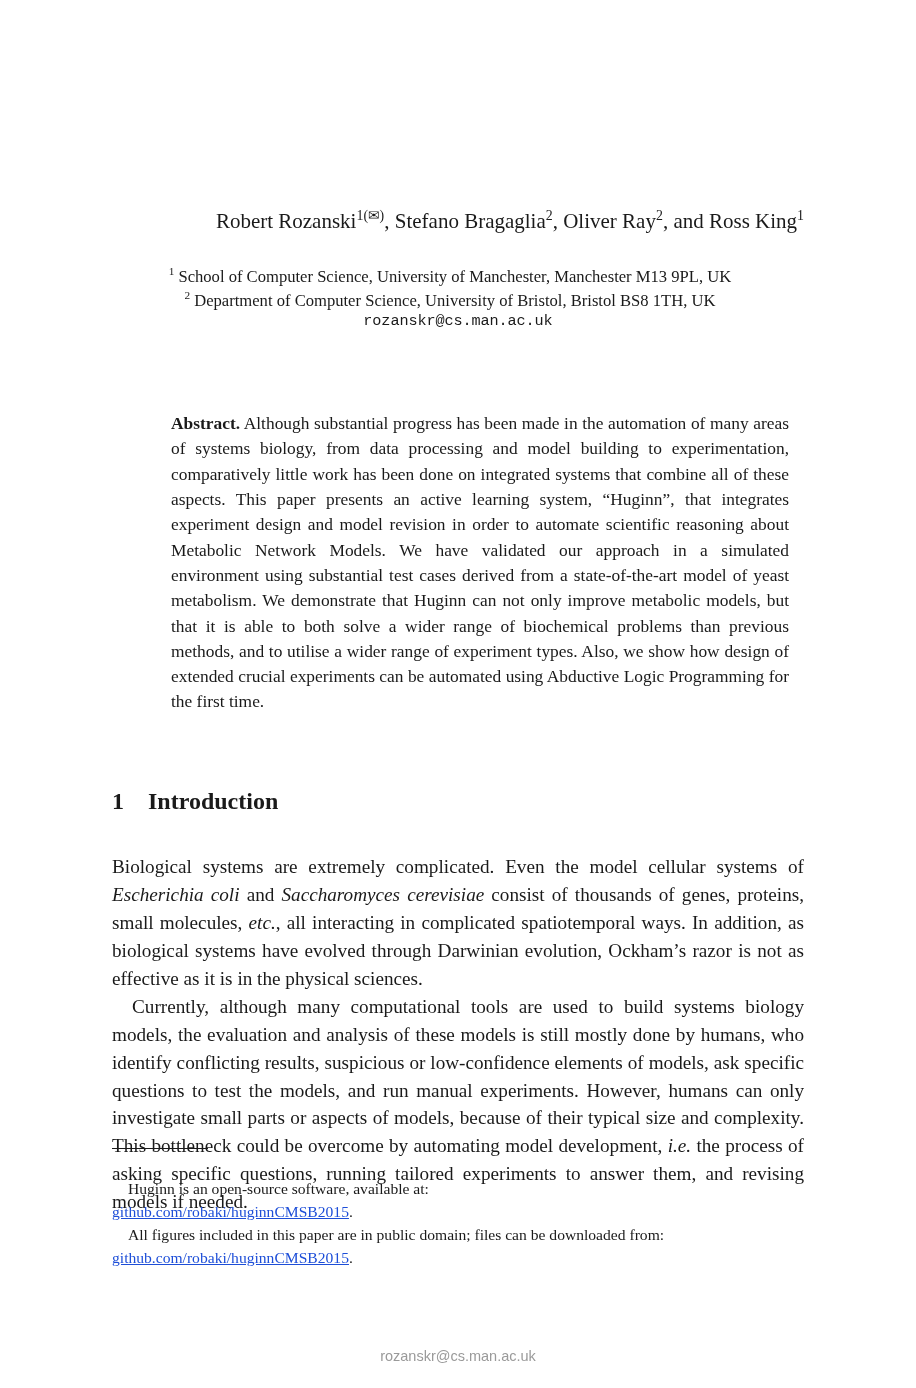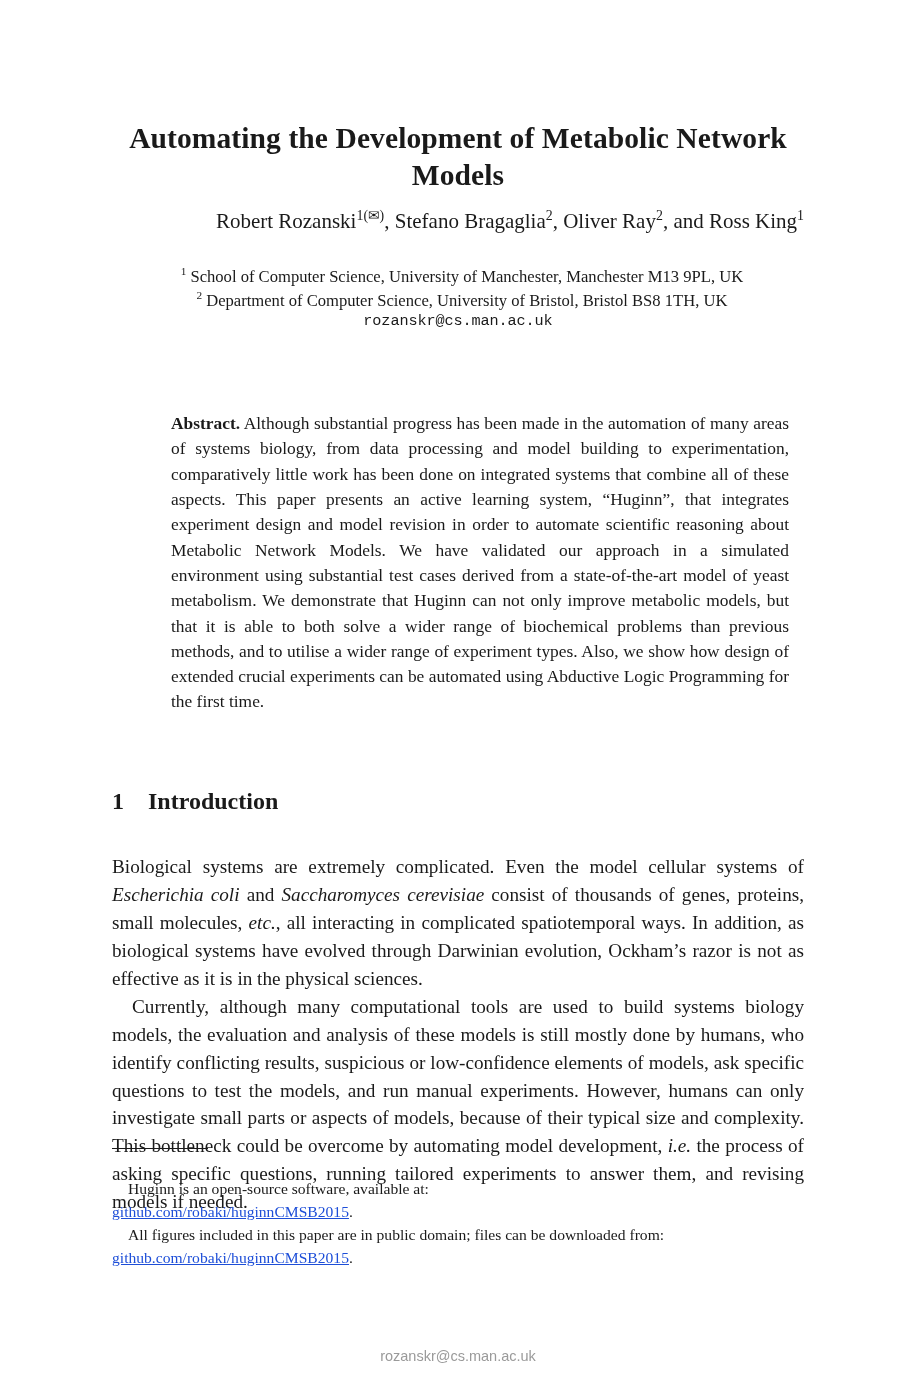--- a/index.html
+++ b/index.html
@@ -47,21 +47,21 @@
   }
   .authors sup {
     font-size: 0.66em;
     vertical-align: super;
     line-height: 0;
   }
 
   
   .affils {
     position: absolute;
-    left: 84px;
+    left: 72px;
     top: 265px;
     width: 756px;
     text-align: center;
     font-size: 16.6px;
     line-height: 1.42;
   }
   .affil-line sup {
     font-size: 0.68em;
     vertical-align: super;
     line-height: 0;
@@ -165,21 +165,20 @@
     font-family: "Liberation Sans", "DejaVu Sans", sans-serif;
     font-size: 14.5px;
     color: #9a9a9a;
   }
 </style>
 </head>
 <body>
 
 <div class="page">
 
-  <h1 class="title">Automating the Development of Metabolic Network Models</h1>
 
   <div class="authors">
     <span>Robert Rozanski</span><sup>1(✉)</sup><span>, Stefano Bragaglia</span><sup>2</sup><span>, Oliver Ray</span><sup>2</sup><span>, and Ross King</span><sup>1</sup>
   </div>
 
   <div class="affils">
     <div class="affil-line">
       <sup>1</sup><span>School of Computer Science, University of Manchester, Manchester M13 9PL, UK</span>
     </div>
     <div class="affil-line">

